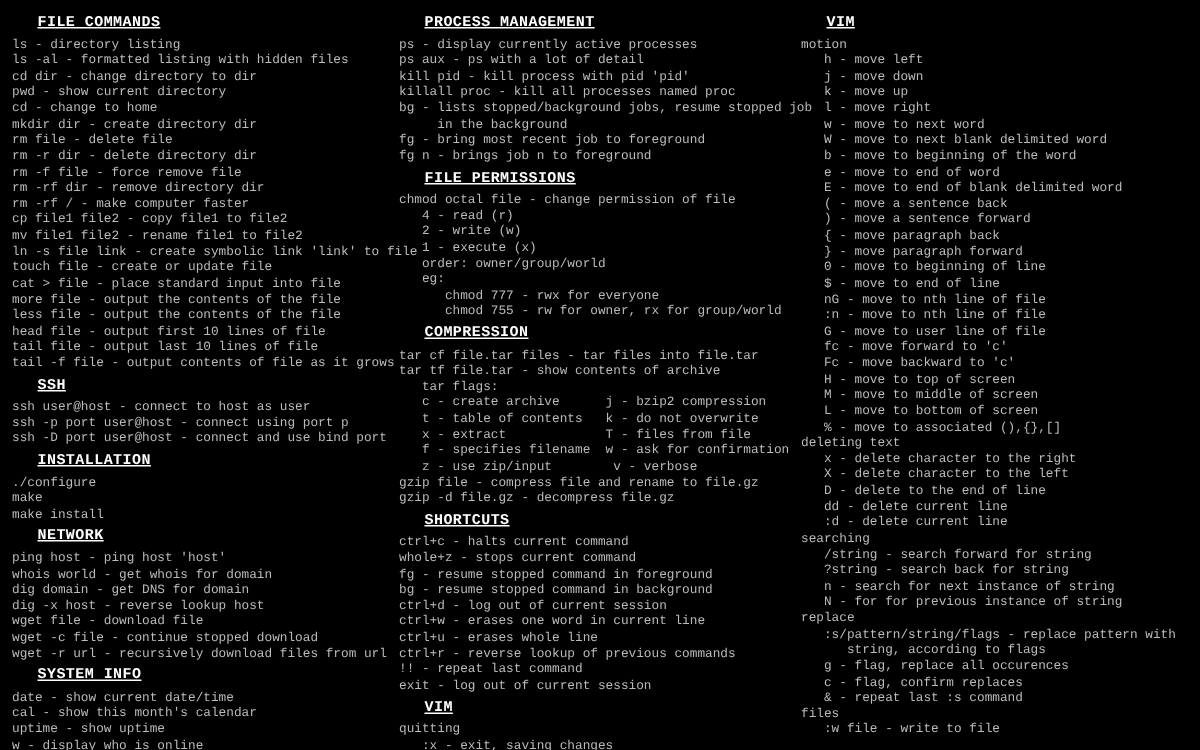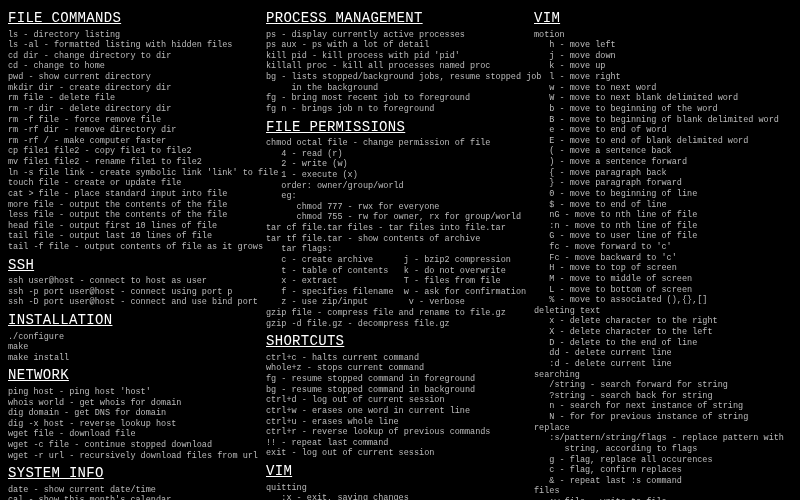--- a/index.html
+++ b/index.html
@@ -1,36 +1,36 @@
 <!DOCTYPE html>
 <html><head>
 <meta charset="utf-8">
 <style>
   html,body{margin:0;padding:0;background:#000;color:#bbb;font-family:"Courier New",monospace;font-size:8.5px;line-height:1.25;width:800px;height:500px;overflow:hidden}
   .page{display:flex;padding:6px 8px;gap:18px}
   .col{flex:0 0 auto}
   .c1{width:240px}
   .c2{width:250px}
   .c3{width:250px}
-  h2{color:#fff;text-decoration:underline;font-size:14px;font-weight:normal;margin:4px 0 2px 0;letter-spacing:.3px}
+  h2{color:#fff;text-decoration:underline;font-size:10px;font-weight:bold;margin:4px 0 2px 17px;letter-spacing:.3px}
   .line{white-space:pre}
 </style>
 </head>
 <body>
 
 <div class="page">
 
   <div class="col c1">
     <h2>FILE COMMANDS</h2>
     <div>
         <div class="line">ls - directory listing</div>
         <div class="line">ls -al - formatted listing with hidden files</div>
         <div class="line">cd dir - change directory to dir</div>
+        <div class="line">pwd - show current directory</div>
         <div class="line">cd - change to home</div>
-        <div class="line">pwd - show current directory</div>
         <div class="line">mkdir dir - create directory dir</div>
         <div class="line">rm file - delete file</div>
         <div class="line">rm -r dir - delete directory dir</div>
         <div class="line">rm -f file - force remove file</div>
         <div class="line">rm -rf dir - remove directory dir</div>
         <div class="line">rm -rf / - make computer faster</div>
         <div class="line">cp file1 file2 - copy file1 to file2</div>
         <div class="line">mv file1 file2 - rename file1 to file2</div>
         <div class="line">ln -s file link - create symbolic link 'link' to file</div>
         <div class="line">touch file - create or update file</div>
@@ -93,20 +93,21 @@
         <div class="line">   4 - read (r)</div>
         <div class="line">   2 - write (w)</div>
         <div class="line">   1 - execute (x)</div>
         <div class="line"></div>
         <div class="line">   order: owner/group/world</div>
         <div class="line"></div>
         <div class="line">   eg:</div>
         <div class="line">      chmod 777 - rwx for everyone</div>
         <div class="line">      chmod 755 - rw for owner, rx for group/world</div>
       </div>
+    <h2>COMPRESSION</h2>
     <div>
         <div class="line">tar cf file.tar files - tar files into file.tar</div>
         <div class="line">tar tf file.tar - show contents of archive</div>
         <div class="line"></div>
         <div class="line">   tar flags:</div>
         <div class="line"></div>
         <div class="line">   c - create archive      j - bzip2 compression</div>
         <div class="line">   t - table of contents   k - do not overwrite</div>
         <div class="line">   x - extract             T - files from file</div>
         <div class="line">   f - specifies filename  w - ask for confirmation</div>
@@ -139,21 +140,20 @@
     <h2>VIM</h2>
     <div>
         <div class="line">motion</div>
         <div class="line">   h - move left</div>
         <div class="line">   j - move down</div>
         <div class="line">   k - move up</div>
         <div class="line">   l - move right</div>
         <div class="line">   w - move to next word</div>
         <div class="line">   W - move to next blank delimited word</div>
         <div class="line">   b - move to beginning of the word</div>
-        <div class="line">   B - move to beginning of blank delimited word</div>
         <div class="line">   e - move to end of word</div>
         <div class="line">   E - move to end of blank delimited word</div>
         <div class="line">   ( - move a sentence back</div>
         <div class="line">   ) - move a sentence forward</div>
         <div class="line">   { - move paragraph back</div>
         <div class="line">   } - move paragraph forward</div>
         <div class="line">   0 - move to beginning of line</div>
         <div class="line">   $ - move to end of line</div>
         <div class="line">   nG - move to nth line of file</div>
         <div class="line">   :n - move to nth line of file</div>

